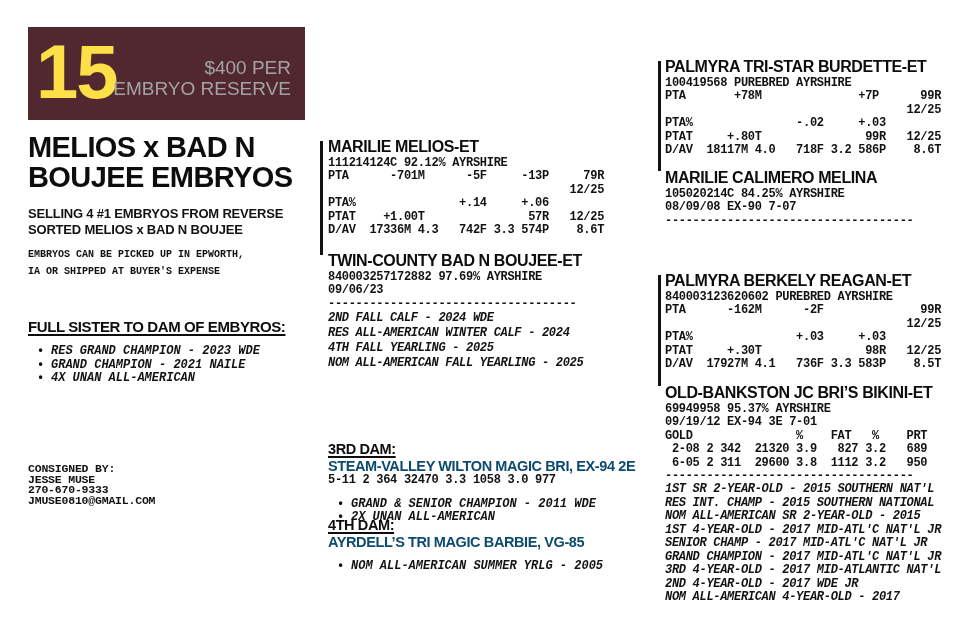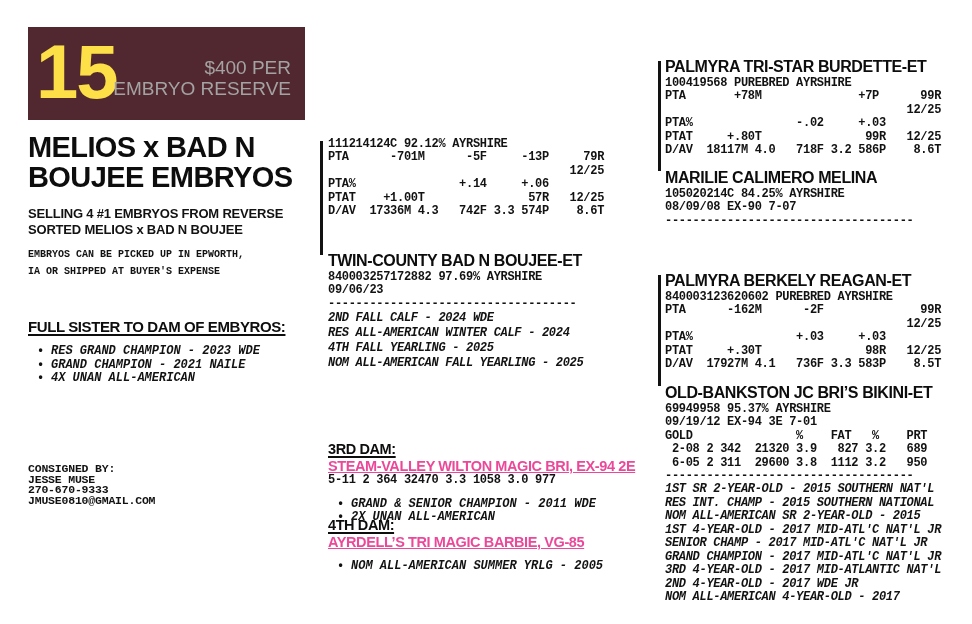--- a/index.html
+++ b/index.html
@@ -55,21 +55,21 @@
   .stats{margin:0;font-size:12px;line-height:13.4px;white-space:pre;letter-spacing:-0.3px;}
   .awards{margin-top:0px;}
   .award-line{
     font-family:"Liberation Mono","DejaVu Sans Mono",monospace;font-weight:700;font-style:italic;
     font-size:12px;line-height:15px;white-space:pre;letter-spacing:-0.3px;
   }
   .awards-tight .award-line{line-height:13.5px;}
   .vbar{position:absolute;width:2.5px;background:#121212;}
   .dam-section{position:absolute;left:328px;width:305px;}
   .dam-label{display:inline-block;font-size:14.5px;line-height:16px;}
-  .dam-name2{font-size:14.5px;line-height:16px;font-weight:700;letter-spacing:-0.4px;color:#ec4899;white-space:nowrap;text-decoration:underline;}
+  .dam-name2{font-size:14.5px;line-height:16px;font-weight:700;letter-spacing:-0.4px;color:#0c4a6e;white-space:nowrap;}
   .dam-record{font-size:12px;line-height:13.5px;white-space:pre;letter-spacing:-0.3px;}
 </style>
 </head>
 <body>
 
 <div class="page">
 
   <header class="lot-box">
     <div class="lot-number">15</div>
     <div class="lot-price">$400 PER
@@ -93,20 +93,21 @@
   </section>
 
   <div class="consignor mono">CONSIGNED BY:
 JESSE MUSE
 270-670-9333
 JMUSE0810@GMAIL.COM</div>
 
   <div class="vbar" style="left:320px;top:141px;height:114px;"></div>
 
   <section class="ped-block" style="left:328px;top:138px;">
+    <h2 class="ped-name">MARILIE MELIOS-ET</h2>
     <pre class="stats mono">111214124C 92.12% AYRSHIRE
 PTA      -701M      -5F     -13P     79R
                                    12/25
 PTA%               +.14     +.06
 PTAT    +1.00T               57R   12/25
 D/AV  17336M 4.3   742F 3.3 574P    8.6T</pre>
   </section>
 
   <section class="ped-block" style="left:328px;top:252px;">
     <h2 class="ped-name">TWIN-COUNTY BAD N BOUJEE-ET</h2>

